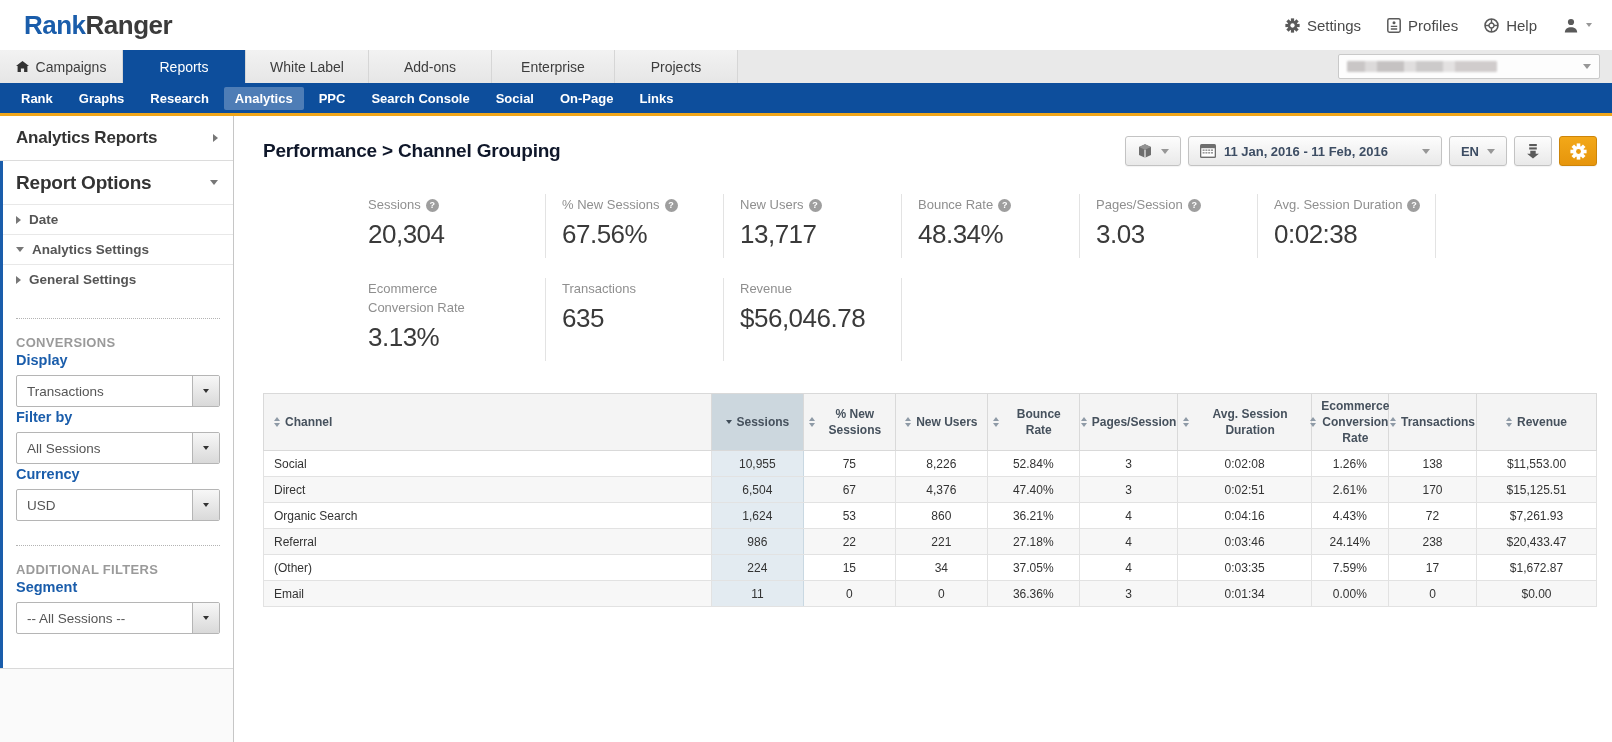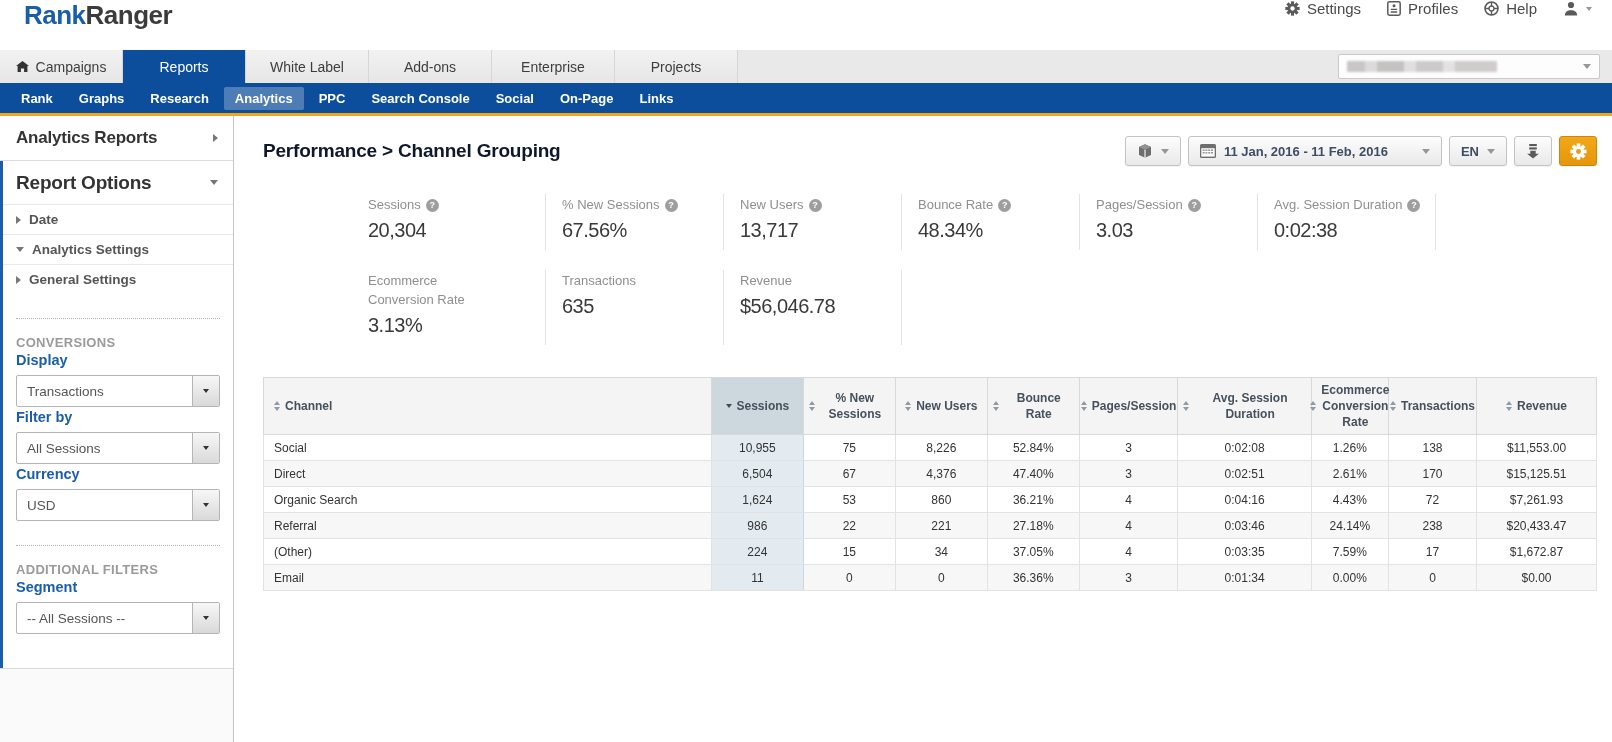--- a/index.html
+++ b/index.html
@@ -1,20 +1,20 @@
 <!DOCTYPE html>
 <html><head>
 <meta charset="utf-8">
 <style>
   *{margin:0;padding:0;box-sizing:border-box}
   html,body{width:1612px;height:742px}
   body{font-family:"Liberation Sans",sans-serif;background:#fff;overflow:hidden;color:#333}
 
   
-  .topbar{height:50px;display:flex;align-items:flex-start;justify-content:space-between;padding:0 20px 0 24px;background:#fff}
+  .topbar{height:50px;display:flex;align-items:center;justify-content:space-between;padding:0 20px 0 24px;background:#fff}
   .logo{font-size:26px;font-weight:bold;letter-spacing:-.5px}
   .logo .p1{color:#1a5dab}.logo .p2{color:#3b3b3b}
   .top-menu{display:flex;align-items:center;gap:26px}
   .top-menu-item{display:flex;align-items:center;gap:7px;font-size:15px;color:#4a4a4a;cursor:pointer}
   .icn{display:inline-flex;align-items:center;justify-content:center;line-height:0}
 
   
   .tabbar{height:33px;background:#e9e9e9;display:flex;justify-content:space-between;align-items:stretch}
   .tabs{display:flex}
   .tab{width:123px;display:flex;align-items:center;justify-content:center;gap:7px;font-size:14px;color:#3d3d3d;border-right:1px solid #d6d6d6;background:linear-gradient(#f2f2f2,#e6e6e6);cursor:pointer}
@@ -65,21 +65,21 @@
   .tb-btn.orange{width:38px;justify-content:center;padding:0;background:linear-gradient(#f3a818,#e6950c);border-color:#cd850a}
 
   
   .metrics{margin:28px 0 0 105px}
   .metrics-row{display:flex}
   .metrics-row.second{margin-top:20px}
   .metric-cell{width:178px;border-right:1px solid #e3e3e3;padding:2px 10px 8px 16px}
   .metric-cell:first-child{padding-left:0}
   .metric-label{font-size:13px;color:#8f8f8f;display:flex;align-items:center;gap:5px;flex-wrap:wrap;line-height:1.45}
   .metrics-row.second .metric-cell:first-child .metric-label{max-width:105px}
-  .metric-value{font-size:20px;color:#3a3a3a;margin-top:4px;letter-spacing:-.5px}
+  .metric-value{font-size:26px;color:#3a3a3a;margin-top:4px;letter-spacing:-.5px}
   .help-badge{width:13px;height:13px;border-radius:50%;background:#9e9e9e;color:#fff;font-size:9px;font-weight:bold;display:inline-flex;align-items:center;justify-content:center;cursor:pointer;flex:none}
 
   
   .report-table{border-collapse:collapse;margin-top:32px;width:100%;border:1px solid #d4d4d4;table-layout:fixed}
   .report-table th,.report-table td{border:1px solid #e2e2e2}
   .report-table thead th{background:#f4f4f4;font-size:12px;color:#46515d;font-weight:bold;height:57px;vertical-align:middle;padding:4px 5px;line-height:1.35;cursor:pointer;border-color:#d9d9d9}
   .report-table thead th.sorted{background:#ccd7de}
   .th-inner{display:flex;align-items:center;justify-content:center;gap:5px}
   .th-inner.left{justify-content:flex-start;padding-left:5px}
   .report-table tbody td{font-size:12px;color:#333;text-align:center;height:26px;padding:4px 6px}

